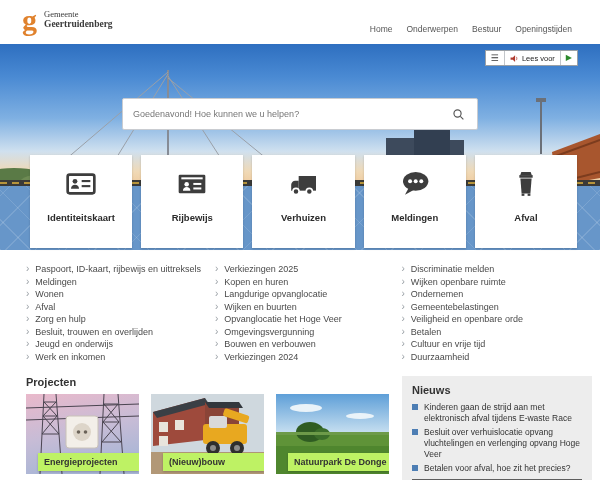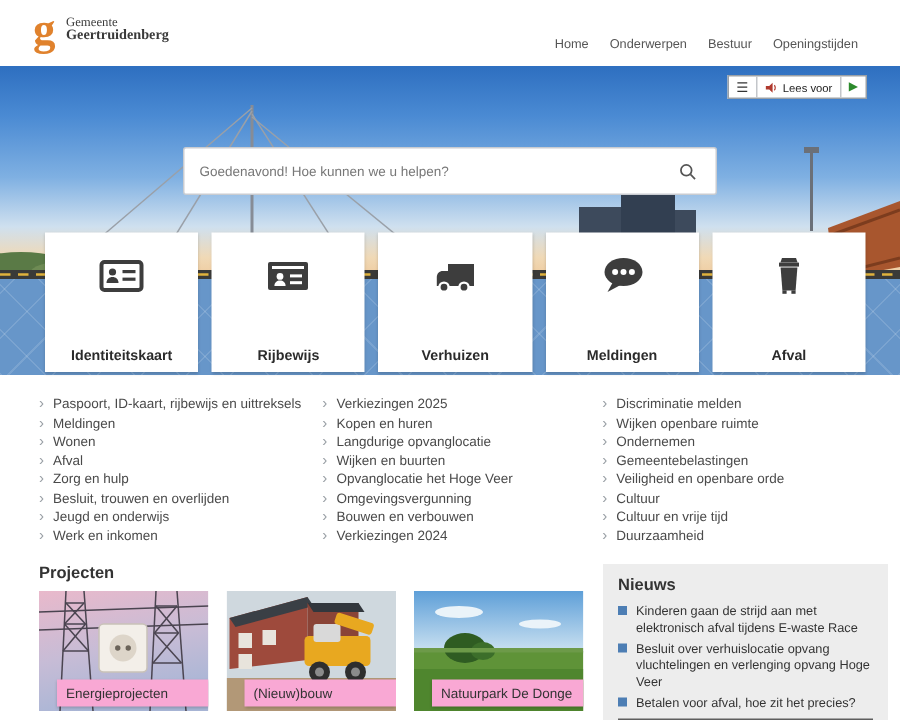--- a/index.html
+++ b/index.html
@@ -36,39 +36,39 @@
   .searchbox { position:absolute; top:54px; left:122px; width:356px; height:32px;
     background:#fff; border:1px solid #c9ccd1; border-radius:2px;
     display:flex; align-items:center; padding:0 10px; }
   .searchbox input { flex:1; border:none; outline:none; font-size:9px; color:#444;
     font-family:"Liberation Sans", sans-serif; background:transparent; }
   .searchbox input::placeholder { color:#777; opacity:1; }
   .search-btn { background:none; border:none; cursor:pointer; display:flex; padding:2px; }
   
   .tiles { position:absolute; left:30px; right:23px; bottom:2px; display:flex; gap:9px; }
   .tile { flex:1 1 0; background:#fff; height:93px; display:flex; flex-direction:column;
-    align-items:center; justify-content:space-between; padding:13px 2px 5px;
+    align-items:center; justify-content:space-between; padding:13px 2px 25px;
     box-shadow:0 1px 2px rgba(0,0,0,.18); cursor:pointer;margin-top:48px; }
   .tile-label { font-size:9.5px; font-weight:bold; color:#2b2b2b; white-space:nowrap; }
   
   .topics { display:flex; gap:14px; padding:14px 26px 0 26px; }
   .topic-col { flex:1 1 0; }
   .topic-link { display:flex; align-items:baseline; gap:6px; height:12.5px;
     text-decoration:none; cursor:pointer; }
   .chev { color:#9aa0a6; font-size:10px; line-height:1; }
   .topic-label { font-size:9px; color:#4a4a4a; white-space:nowrap; }
   
   .bottom { display:flex; padding:12px 8px 0 26px; gap:12px; }
   .projects { width:364px; }
   .section-heading { font-size:11px; font-weight:bold; color:#333; margin-bottom:6px; }
   .cards { display:flex; gap:12px; }
   .card { position:relative; width:113px; height:80px; overflow:hidden; cursor:pointer; }
   .card svg { display:block; }
-  .card-label { position:absolute; left:12px; right:0; bottom:3px; background:#f9a8d4;
-    padding:4px 6px; font-size:9px; font-weight:normal; color:#333; white-space:nowrap;
+  .card-label { position:absolute; left:12px; right:0; bottom:3px; background:#bef264;
+    padding:4px 6px; font-size:9px; font-weight:bold; color:#333; white-space:nowrap;
     box-shadow:0 1px 2px rgba(0,0,0,.2); }
   
   .news { flex:1 1 0; background:#ededed; padding:8px 10px 10px; height:106px; }
   .news-items { list-style:none; margin-top:6px; }
   .news-item { display:flex; gap:6px; margin-bottom:3px; cursor:pointer; }
   .bullet { width:6px; height:6px; background:#4d7eb4; flex:0 0 auto; margin-top:2px; }
   .news-text { font-size:8.5px; line-height:11px; color:#333; }
   .news-btn { width:100%; height:21px; background:#5e5e5e; color:#fff; border:none;
     font-size:9px; font-family:"Liberation Sans", sans-serif; cursor:pointer;
     display:flex; align-items:center; justify-content:center; gap:8px; margin-top:5px; }
@@ -282,21 +282,21 @@
     <a class="topic-link">
         <span class="chev">›</span>
         <span class="topic-label">Gemeentebelastingen</span>
       </a>
     <a class="topic-link">
         <span class="chev">›</span>
         <span class="topic-label">Veiligheid en openbare orde</span>
       </a>
     <a class="topic-link">
         <span class="chev">›</span>
-        <span class="topic-label">Cultuur</span>
+        <span class="topic-label">Betalen</span>
       </a>
     <a class="topic-link">
         <span class="chev">›</span>
         <span class="topic-label">Cultuur en vrije tijd</span>
       </a>
     <a class="topic-link">
         <span class="chev">›</span>
         <span class="topic-label">Duurzaamheid</span>
       </a>
   </div>

